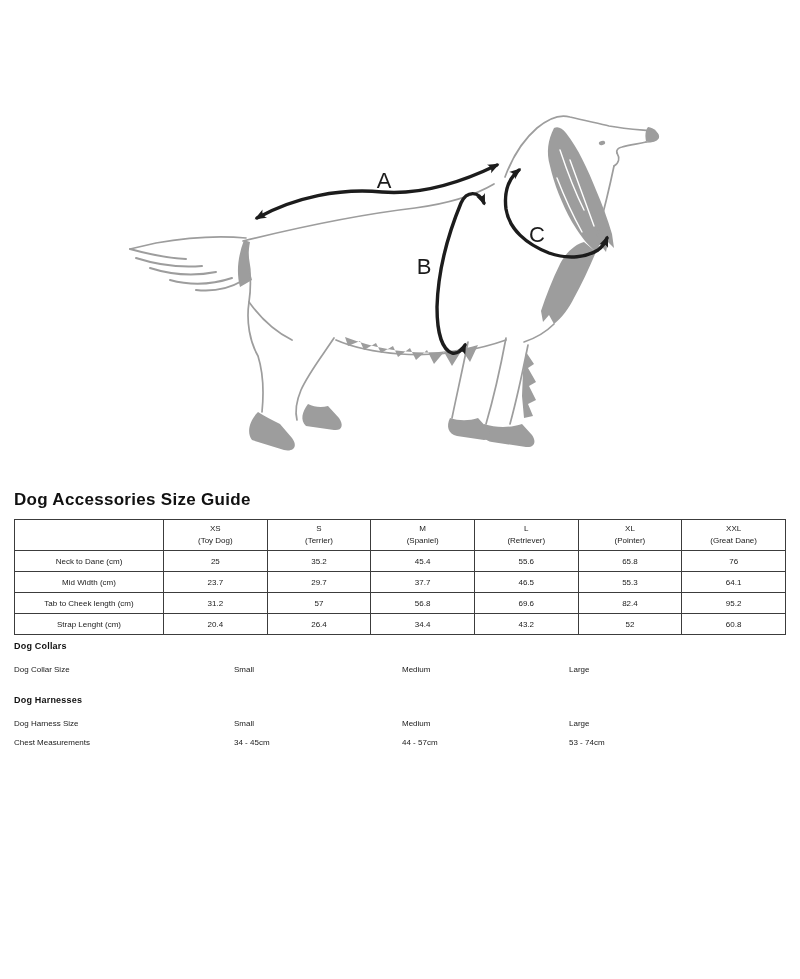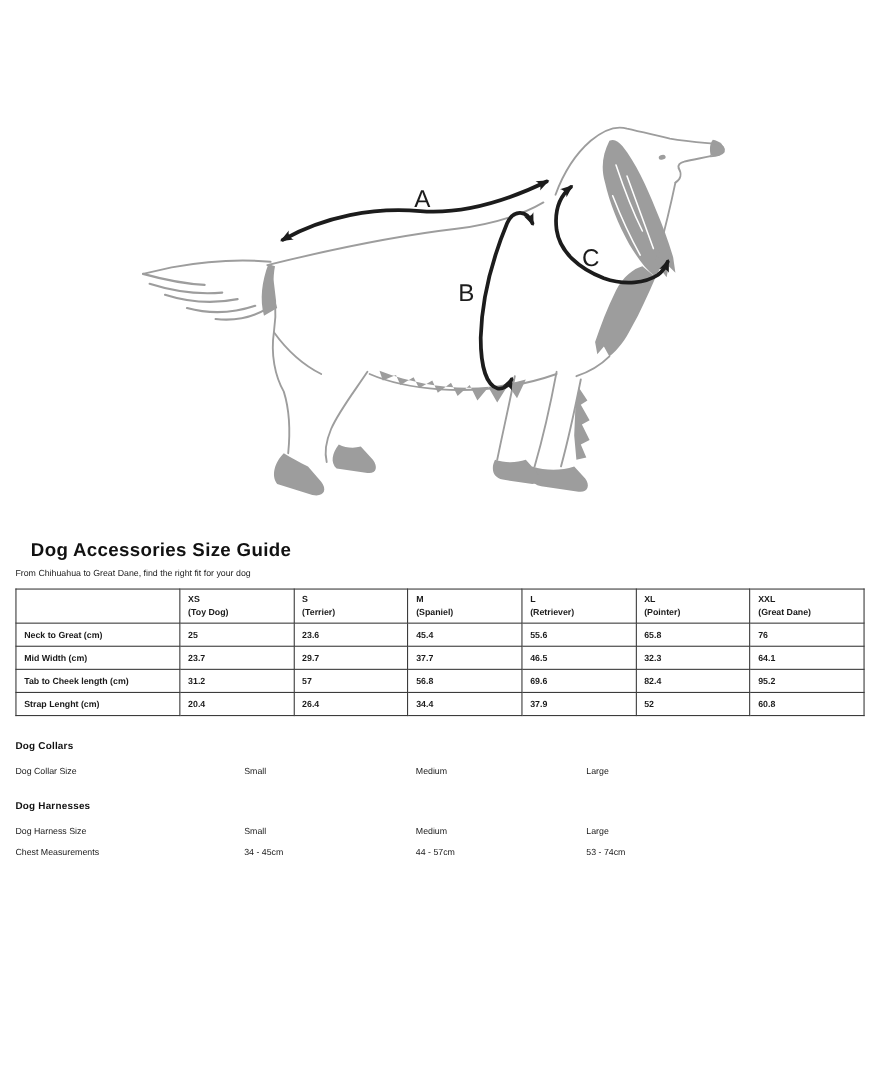--- a/index.html
+++ b/index.html
@@ -5,43 +5,43 @@
   html,body { margin:0; padding:0; background:#fff; }
   body {
     width:800px; height:979px;
     font-family:"Liberation Sans", sans-serif;
     color:#1a1a1a;
     overflow:hidden;
   }
   .illustration { width:800px; height:482px; }
   .content { padding:0 14px; }
   .title {
-    margin:8px 0 0 14px;
+    margin:8px 0 0 0;
     font-size:17px; font-weight:bold; letter-spacing:.3px; color:#111;
   }
   .subtitle { margin-top:7px; font-size:8px; color:#222; }
   .section-heading { margin:0; font-size:9px; font-weight:bold; color:#111; letter-spacing:.2px; }
   #coats-heading { margin-top:17px; }
-  #collars-heading { margin-top:22px; }
+  #collars-heading { margin-top:6px; }
   #harnesses-heading { margin-top:11px; }
   table.coats {
     border-collapse:collapse; table-layout:fixed;
     width:772px; margin-top:9px; font-size:8px;
   }
   table.coats th, table.coats td {
     border:1px solid #3c3c3c; padding:0 7px;
-    text-align:left; font-weight:bold; color:#1a1a1a;
+    text-align:center; font-weight:normal; color:#1a1a1a;
     overflow:hidden; white-space:nowrap;
   }
   table.coats thead th { height:30px; vertical-align:middle; line-height:1.45; }
   table.coats tbody td { height:20px; vertical-align:middle; }
   .size-rows { margin-top:14px; }
   .size-row {
     display:grid; grid-template-columns:208px 156px 155px 1fr;
-    height:19px; font-size:8px; align-items:start;
+    height:19px; font-size:8px; align-items:start;gap:12px;
   }
   svg text { font-family:"Liberation Sans", sans-serif; }
 </style>
 </head>
 <body>
 
 <div class="illustration">
   <svg viewBox="0 0 800 482" width="800" height="482" aria-hidden="true">
     <defs>
       <marker id="ah" viewBox="0 0 10 8" markerWidth="13" markerHeight="11" refX="7.5" refY="4" orient="auto-start-reverse" markerUnits="userSpaceOnUse">
@@ -137,21 +137,20 @@
     <g font-size="22" text-anchor="middle" fill="#1c1c1c">
       <text x="384" y="188">A</text>
       <text x="424" y="274">B</text>
       <text x="537" y="242">C</text>
     </g>
   </svg>
 </div>
 
 <div class="content">
   <h1 class="title">Dog Accessories Size Guide</h1>
-  <div class="subtitle">From Chihuahua to Great Dane, find the right fit for your dog</div>
 
 
   <table class="coats">
     <colgroup>
       <col style="width:149px">
       <col>
         <col>
         <col>
         <col>
         <col>
@@ -181,52 +180,52 @@
             <div>(Pointer)</div>
           </th>
           <th>
             <div>XXL</div>
             <div>(Great Dane)</div>
           </th>
         </tr>
     </thead>
     <tbody id="coats-body">
         <tr>
-          <td>Neck to Great (cm)</td>
+          <td>Neck to Dane (cm)</td>
           <td>25</td>
-          <td>23.6</td>
+          <td>35.2</td>
           <td>45.4</td>
           <td>55.6</td>
           <td>65.8</td>
           <td>76</td>
         </tr>
         <tr>
           <td>Mid Width (cm)</td>
           <td>23.7</td>
           <td>29.7</td>
           <td>37.7</td>
           <td>46.5</td>
-          <td>32.3</td>
+          <td>55.3</td>
           <td>64.1</td>
         </tr>
         <tr>
           <td>Tab to Cheek length (cm)</td>
           <td>31.2</td>
           <td>57</td>
           <td>56.8</td>
           <td>69.6</td>
           <td>82.4</td>
           <td>95.2</td>
         </tr>
         <tr>
           <td>Strap Lenght (cm)</td>
           <td>20.4</td>
           <td>26.4</td>
           <td>34.4</td>
-          <td>37.9</td>
+          <td>43.2</td>
           <td>52</td>
           <td>60.8</td>
         </tr>
       </tbody>
   </table>
 
   <h2 class="section-heading" id="collars-heading">Dog Collars</h2>
   <div class="size-rows" id="collar-rows">
       <div class="size-row">
         <div>Dog Collar Size</div>

